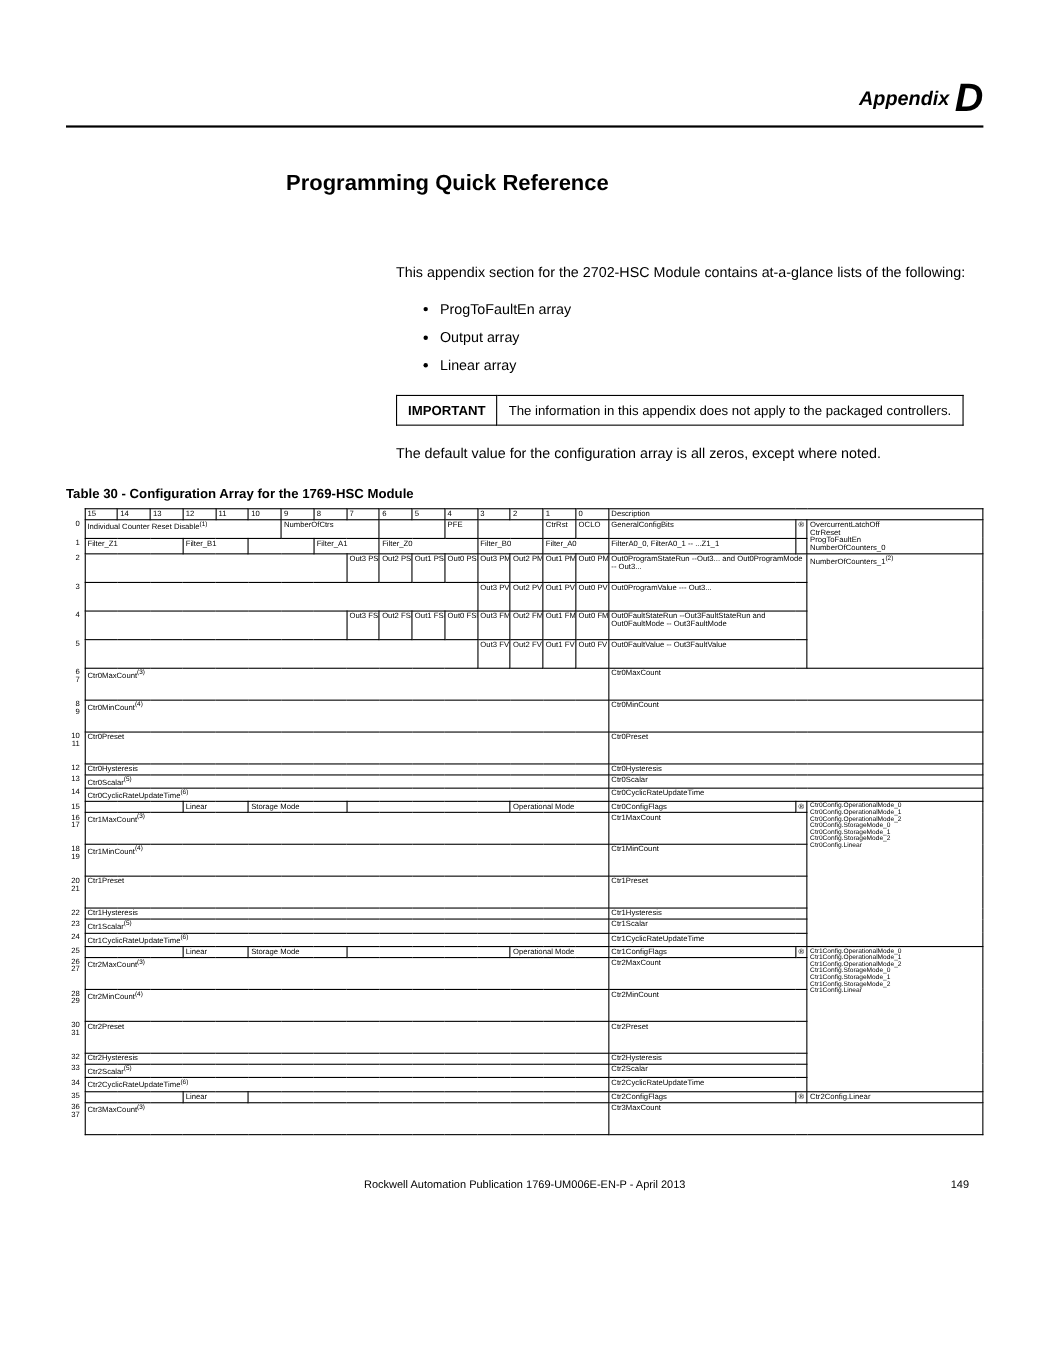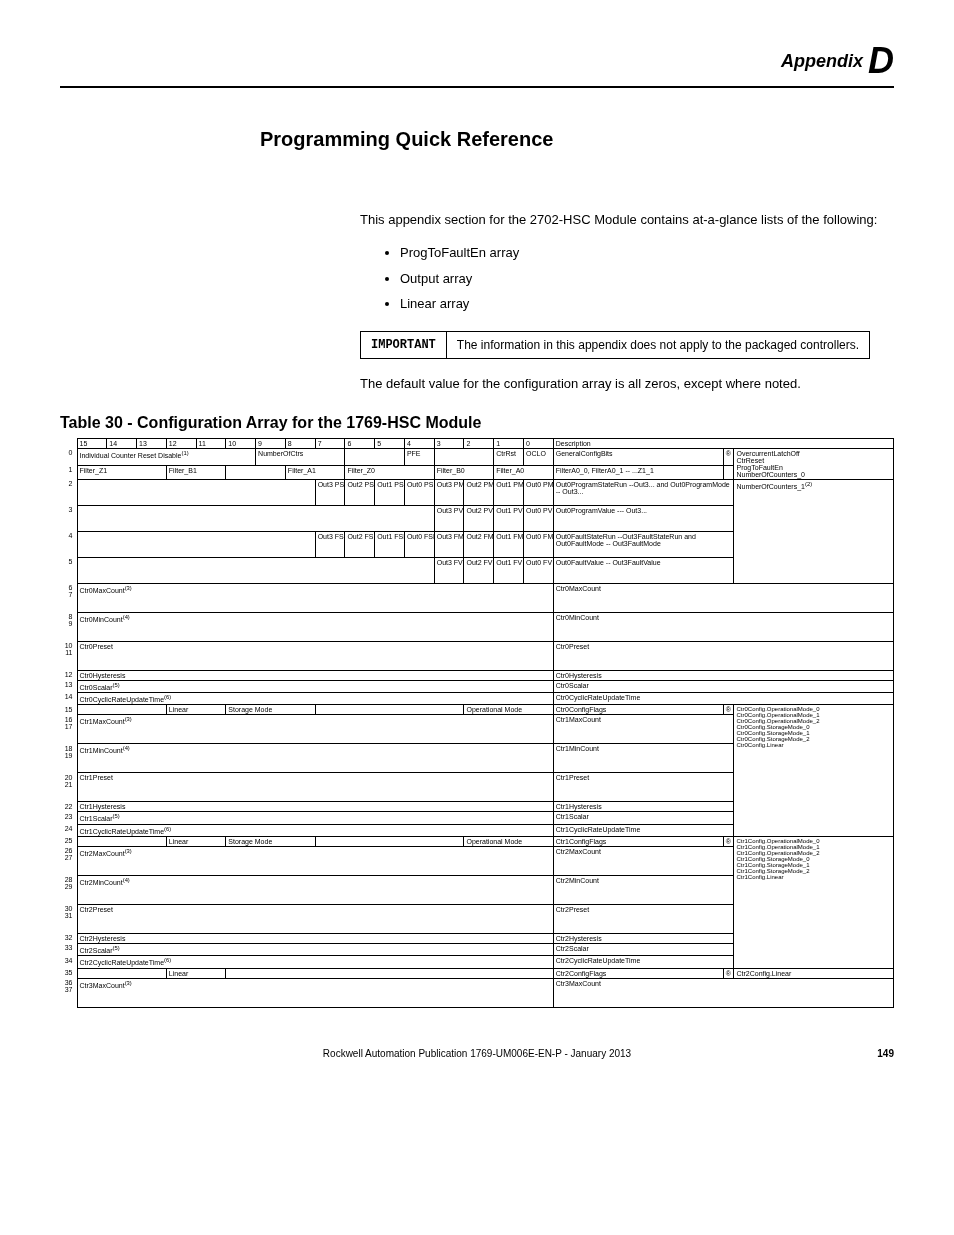--- a/index.html
+++ b/index.html
@@ -11,20 +11,21 @@
     width: 834px;
   }
   .appendix-header {
     text-align: right;
     font-style: italic;
     font-weight: bold;
     font-size: 18px;
     border-bottom: 2px solid #000;
     padding-bottom: 4px;
     margin-bottom: 8px;
+    margin-top: 28px;
   }
   .appendix-header .big-d {
     font-size: 36px;
     vertical-align: -6px;
     font-style: italic;
   }
   h1 {
     font-size: 20px;
     font-weight: bold;
     margin: 40px 0 60px 200px;
@@ -48,25 +49,24 @@
   }
   .important-box td {
     border: 1px solid #000;
     padding: 6px 10px;
     vertical-align: top;
   }
   .important-box .label {
     font-weight: bold;
     font-size: 12px;
     white-space: nowrap;
-    font-family: Liberation Mono, monospace;
   }
   .table-caption {
     font-weight: bold;
-    font-size: 16px;
+    font-size: 12px;
     margin: 20px 0 6px 0;
   }
   
   .cfg {
     border-collapse: collapse;
     font-size: 7px;
     width: 100%;
     table-layout: fixed;
   }
   .cfg td, .cfg th {
@@ -88,22 +88,22 @@
   .cfg .at { width: 10px; text-align:center; }
   .cfg .tall { height: 26px; }
   .footer {
     margin-top: 40px;
     font-size: 10px;
     text-align: center;
     position: relative;
   }
   .footer .pagenum {
     position: absolute;
-    right: 0;
-    font-weight: bold;
+    right: 13px;
+    font-weight: normal;
     margin-left: 16px;
   }
 </style>
 </head>
 <body>
 
 <div class="appendix-header">
   <span>Appendix</span>
   <span class="big-d">D</span>
 </div>
@@ -391,15 +391,15 @@
 <tr>
         <td class="rownum" style="white-space:pre">36
 37</td>
         <td colspan="16" class="tall"><span>Ctr3MaxCount</span><sup>(3)</sup></td>
         <td colspan="3">Ctr3MaxCount</td>
       </tr>
 </tbody>
   </table>
 
 <div class="footer">
-  <span>Rockwell Automation Publication 1769-UM006E-EN-P - January 2013</span>
+  <span>Rockwell Automation Publication 1769-UM006E-EN-P - April 2013</span>
   <span class="pagenum">149</span>
 </div>
 
 </body></html>

